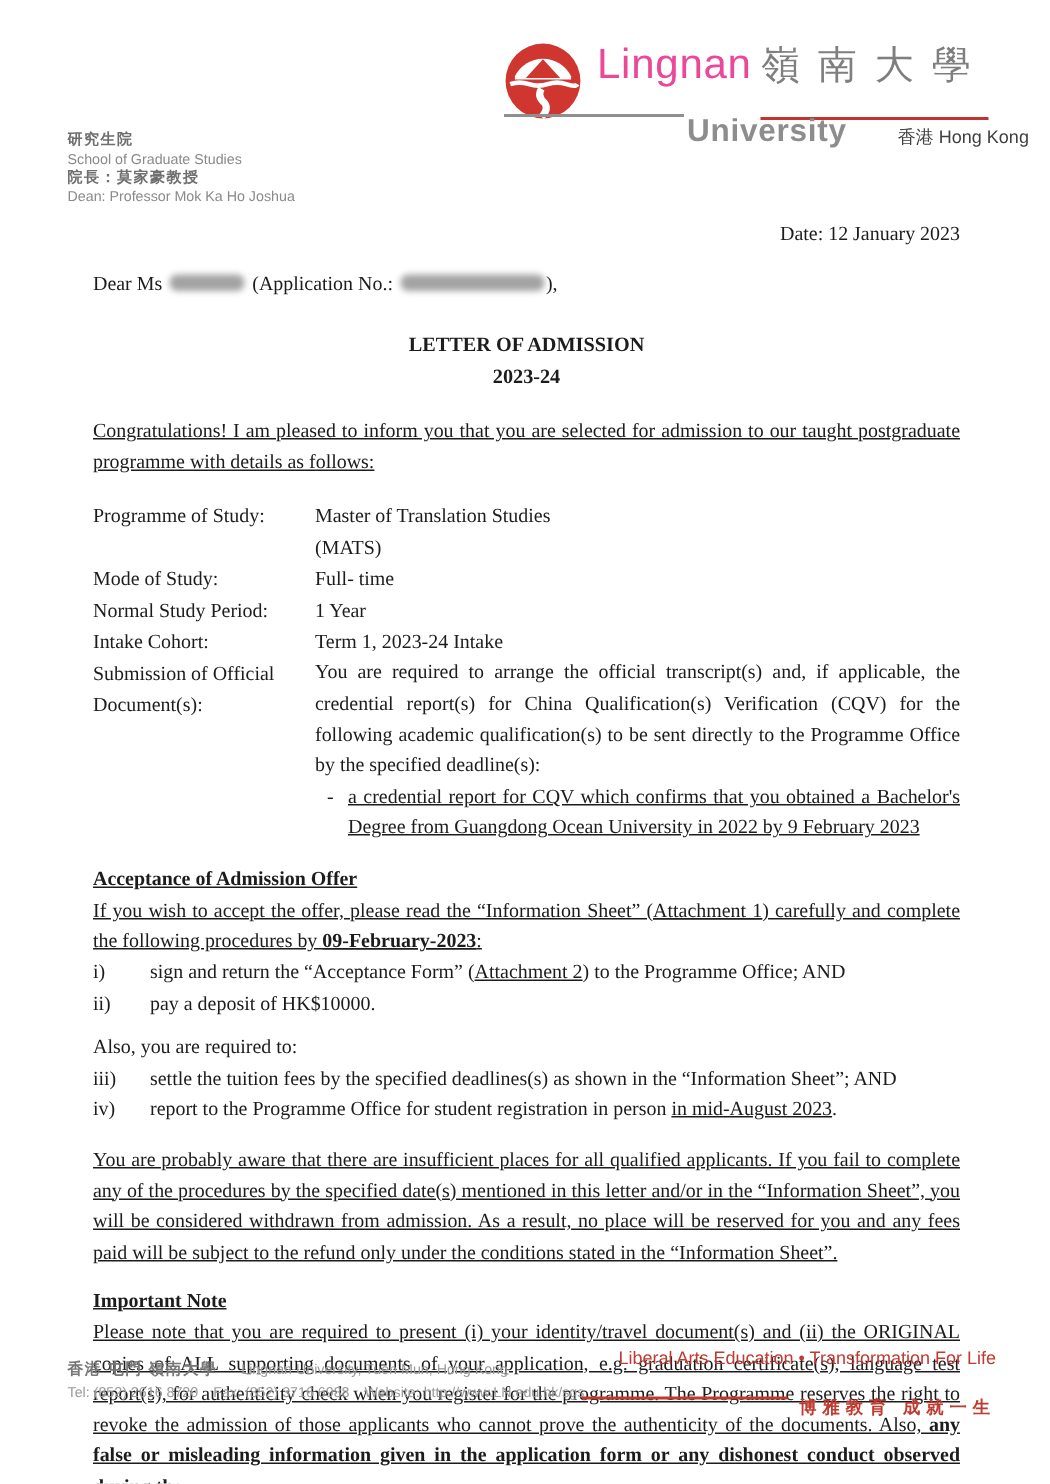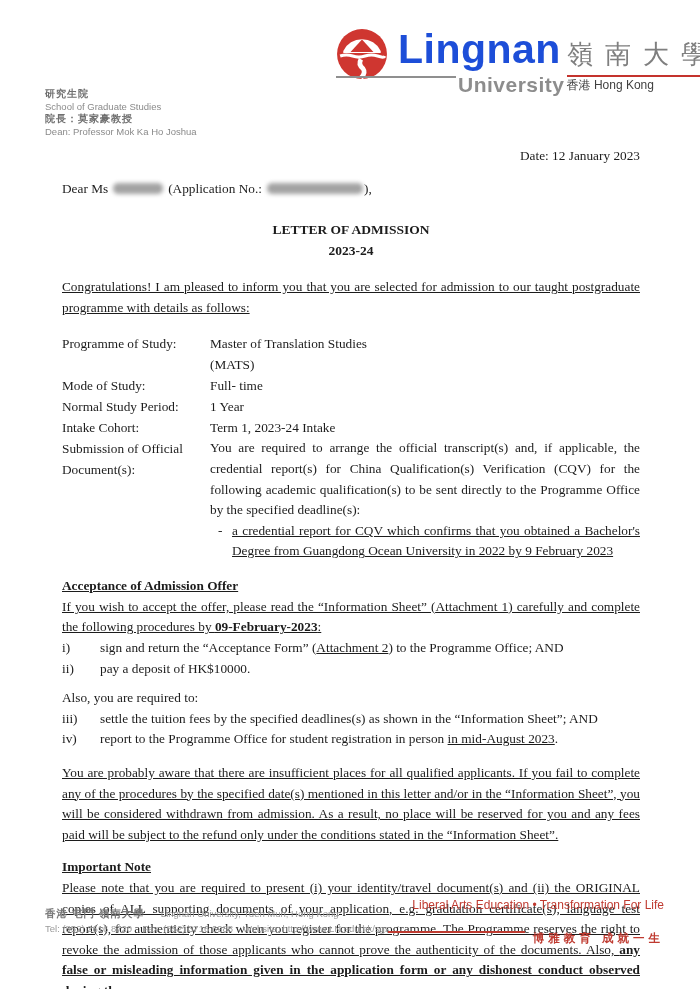--- a/index.html
+++ b/index.html
@@ -9,28 +9,28 @@
     font-family:"Liberation Serif", serif; color:#1c1c1c;
     overflow:hidden;
   }
 
   
   .logo-lockup { position:absolute; top:26px; left:336px; width:362px; height:56px; }
   .emblem { position:absolute; left:0; top:2px; width:52px; height:52px; }
   .logo-text { position:absolute; left:62px; top:0; }
   .logo-line1 { display:flex; align-items:baseline; }
   .wordmark-en {
-    font-family:"Liberation Sans", sans-serif; font-weight:bold;
-    font-size:41px; color:#1d4ed8; letter-spacing:0.5px;
+    font-family:"Liberation Sans", sans-serif; font-weight:normal;
+    font-size:28px; color:#ec4899; letter-spacing:0.5px;
   }
   .wordmark-zh {
     font-size:26px; color:#7f7f7f; letter-spacing:12px; margin-left:6px;
-    border-bottom:2px solid #c4332d; padding-bottom:3px; white-space:nowrap;
-  }
-  .logo-line2 { display:flex; align-items:center; margin-left:60px; margin-top:-4px; }
+    border-bottom:2px solid #c4332d; padding-bottom:17px; white-space:nowrap;
+  }
+  .logo-line2 { display:flex; align-items:flex-end; margin-left:60px; margin-top:-4px;gap:32px; }
   .wordmark-univ {
     font-family:"Liberation Sans", sans-serif; font-weight:bold;
     font-size:21px; color:#8d8d8d; letter-spacing:0.5px;
   }
   .wordmark-hk { font-family:"Liberation Sans", sans-serif; font-size:12px; color:#3f3f3f; margin-left:2px; white-space:nowrap; }
   .baseline-rule { position:absolute; left:0; top:50px; width:120px; height:2px; background:#8f8f8f; }
 
   
   .dept { position:absolute; left:45px; top:88px; font-family:"Liberation Sans", sans-serif;
           font-size:9.5px; line-height:12.5px; color:#8a8a8a; }

